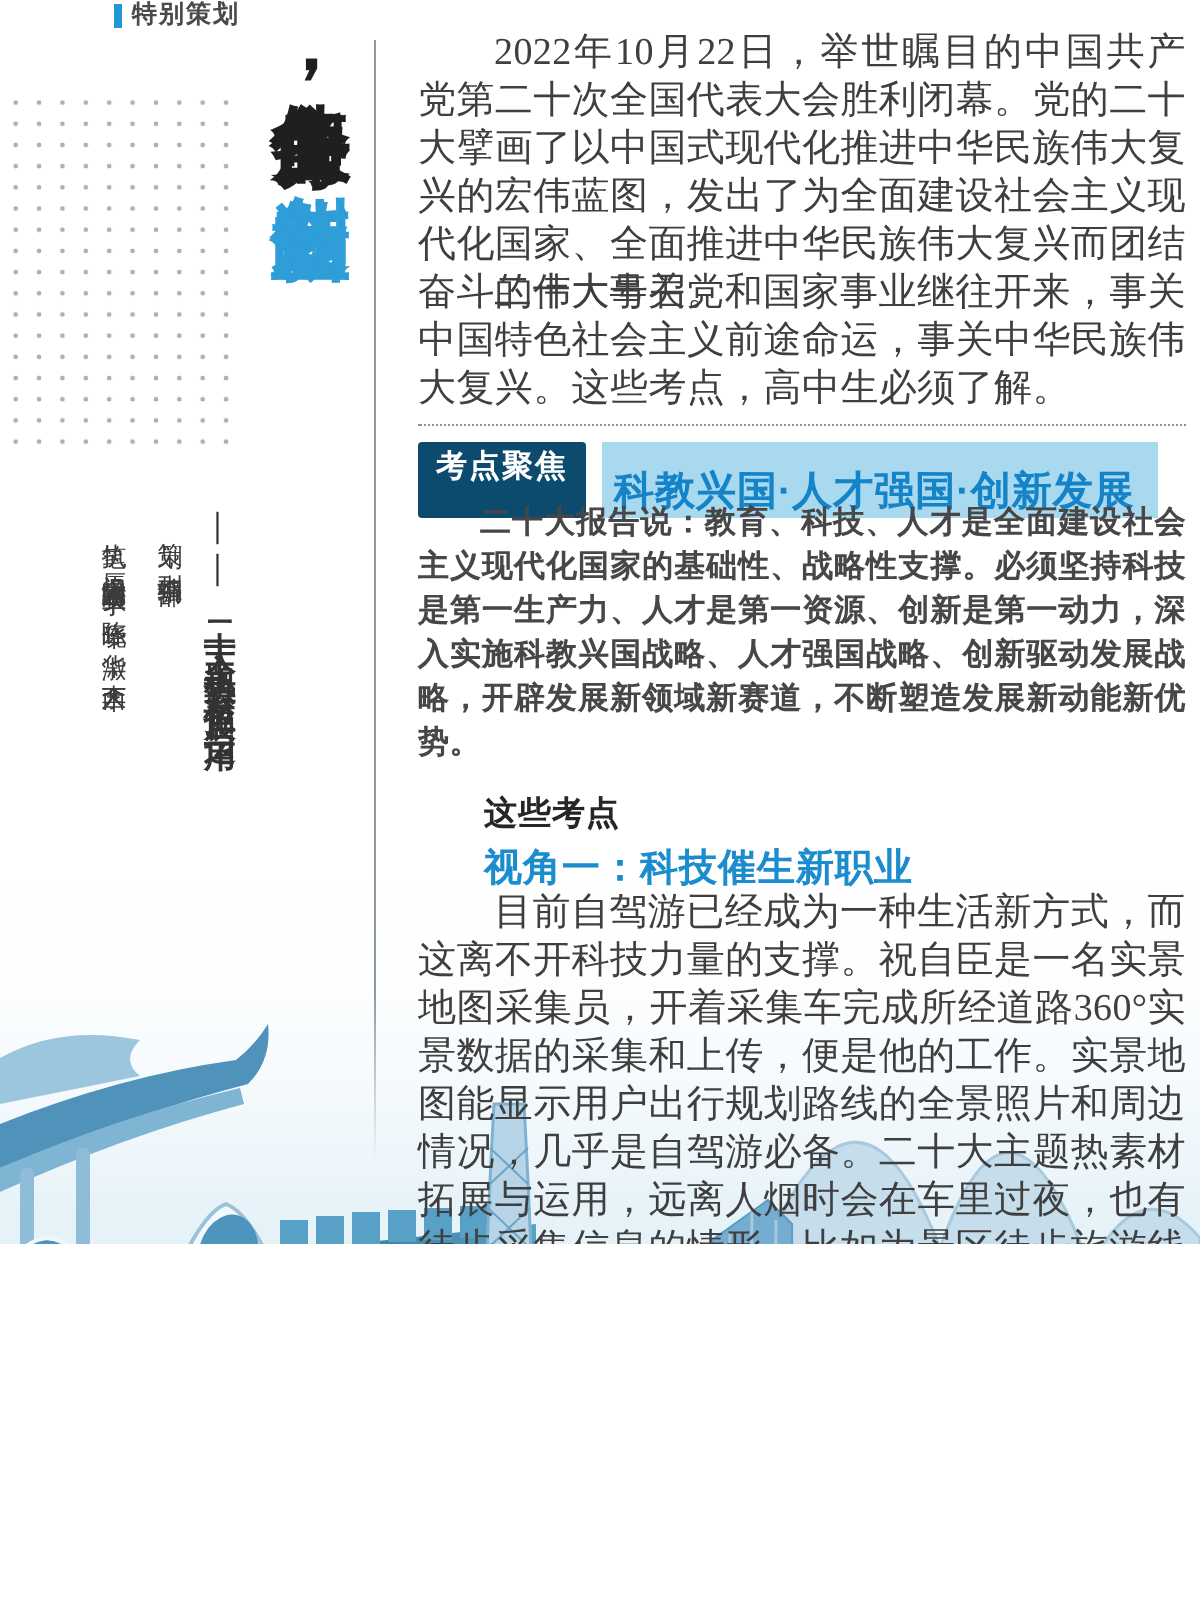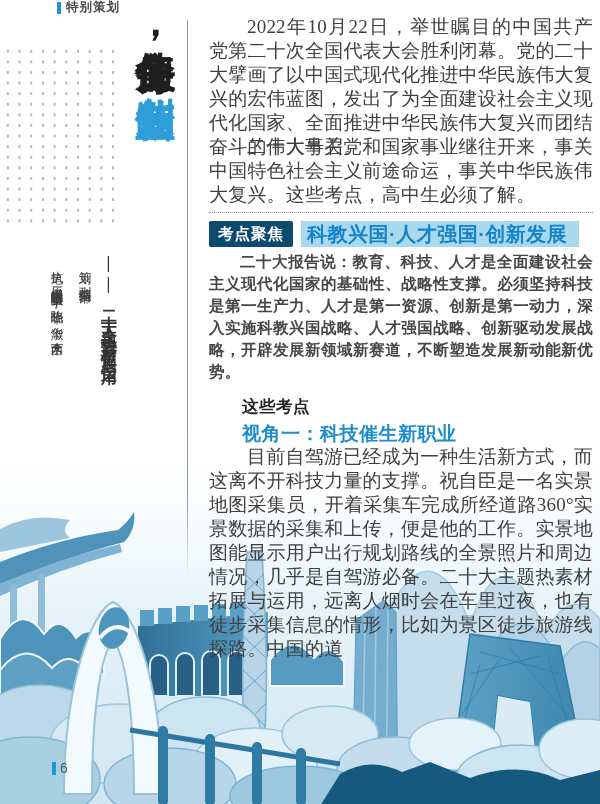--- a/index.html
+++ b/index.html
@@ -1,17 +1,17 @@
 <!DOCTYPE html>
 <html><head>
 <meta charset="utf-8">
 <style>
   html,body{margin:0;padding:0;}
   .page{
-    position:relative; width:600px; height:804px; overflow:hidden;
+    position:relative; width:600px; height:622px; overflow:hidden;
     background:#ffffff;
     font-family:"Liberation Serif","DejaVu Serif",serif;
   }
   
   .section-header{position:absolute;left:57px;top:0;display:flex;align-items:center;height:15px;}
   .section-header .bar{width:4px;height:12px;background:#1e97d4;margin-right:5px;}
   .section-header .label{font-family:"Liberation Sans","DejaVu Sans",sans-serif;font-weight:bold;font-size:12.5px;color:#4a4a4a;letter-spacing:1px;}
   
   .dot-grid{
     position:absolute;left:2px;top:46px;width:116px;height:180px;
@@ -54,21 +54,21 @@
   .dotted-rule{position:absolute;left:0;top:212px;width:384px;border-top:1px dotted #8f8f8f;}
   .focus-row{position:absolute;left:0;top:221px;display:flex;align-items:stretch;}
   .focus-badge{
     background:#0c4a6e;color:#ffffff;border-radius:2px;
     font-family:"Liberation Sans","DejaVu Sans",sans-serif;font-weight:bold;
     font-size:15.5px;line-height:26px;padding:0 9px;letter-spacing:1px;white-space:nowrap;
   }
   .focus-heading{
     margin-left:8px;background:#a9d9ef;color:#1583c8;
     font-family:"Liberation Sans","DejaVu Sans",sans-serif;font-weight:bold;
-    font-size:20px;line-height:26px;padding:0 12px 0 6px;letter-spacing:.5px;white-space:nowrap;
+    font-size:20px;line-height:26px;padding:12px 12px 0 6px;letter-spacing:.5px;white-space:nowrap;
   }
   .p3{top:251px;font-size:15.5px !important;line-height:22px !important;color:#474747 !important;font-weight:bold;}
   .h-section{
     position:absolute;left:0;top:396px;padding-left:33px;
     font-family:"Liberation Sans","DejaVu Sans",sans-serif;font-weight:bold;
     font-size:16.5px;color:#262626;letter-spacing:.5px;
   }
   .h-view{
     position:absolute;left:0;top:421px;padding-left:33px;
     font-family:"Liberation Sans","DejaVu Sans",sans-serif;font-weight:bold;

